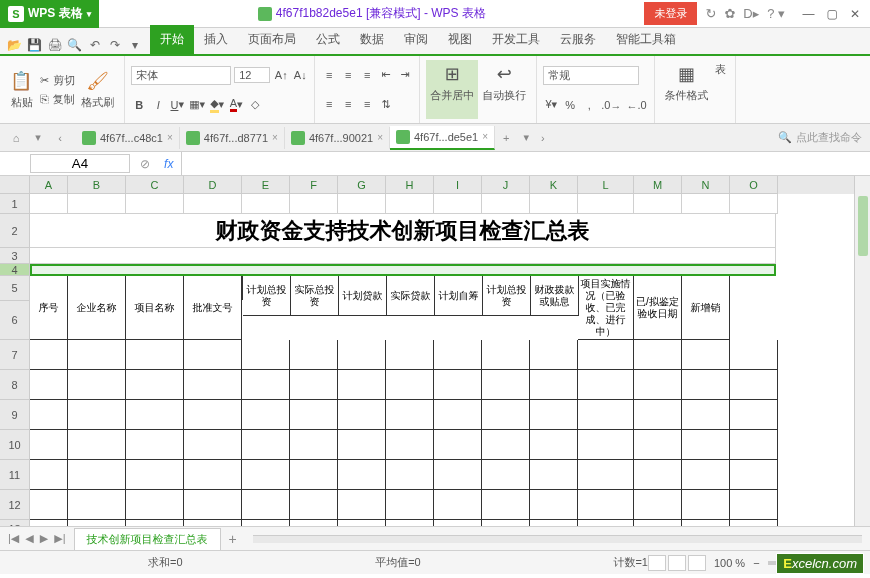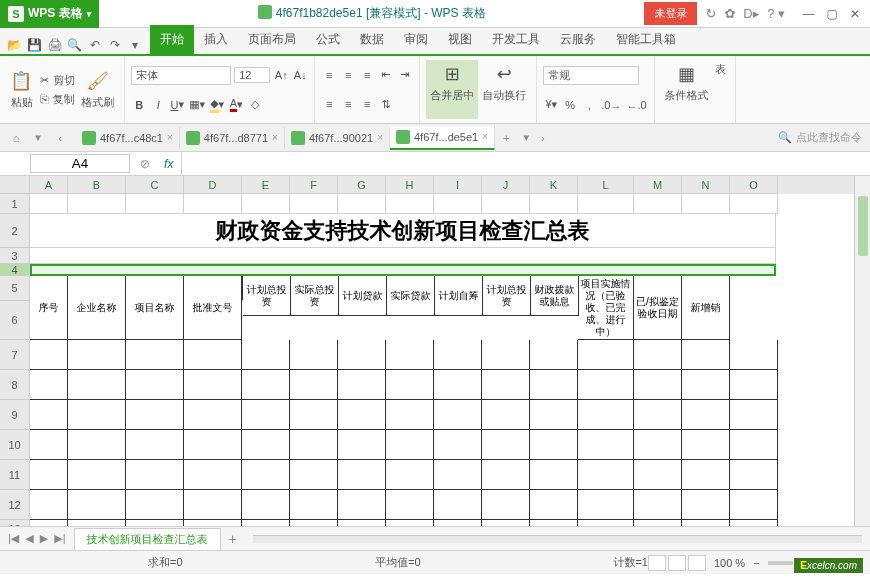--- a/index.html
+++ b/index.html
@@ -2,21 +2,21 @@
 <html><head>
 <meta charset="utf-8">
 <style>
 * { box-sizing: border-box; margin: 0; padding: 0; font-family: "Microsoft YaHei", sans-serif; }
 body { background: #fff; width: 870px; height: 578px; overflow: hidden; position: relative; }
 
 
 .titlebar { height: 28px; background: #fff; display: flex; align-items: center; border-bottom: 1px solid #d0d0d0; font-size: 12px; }
 .wps-logo { background: #2ea121; color: #fff; padding: 4px 8px; display: flex; align-items: center; gap: 4px; height: 28px; font-weight: bold; }
 .wps-logo-s { background: #fff; color: #2ea121; width: 16px; height: 16px; border-radius: 2px; display: inline-flex; align-items: center; justify-content: center; font-size: 11px; }
-.title-center { flex: 1; text-align: center; color: #0f766e; display: flex; align-items: flex-start; justify-content: center; gap: 4px; }
+.title-center { flex: 1; text-align: center; color: #6d28d9; display: flex; align-items: center; justify-content: center; gap: 4px; }
 .doc-icon { width: 14px; height: 14px; background: #5cb85c; display: inline-block; border-radius: 2px; }
 .login-badge { background: #e74c3c; color: #fff; padding: 4px 10px; font-size: 11px; }
 .title-right { display: flex; align-items: center; gap: 8px; padding: 0 8px; color: #888; }
 .title-right span { cursor: pointer; font-size: 13px; }
 .win-controls { display: flex; gap: 12px; padding: 0 10px; color: #666; }
 
 
 .menubar { height: 28px; background: #f5f5f5; display: flex; align-items: flex-end; border-bottom: 2px solid #2ea121; font-size: 12px; }
 .menu-left { display: flex; gap: 2px; padding-left: 6px; }
 .menu-left span { width: 18px; height: 18px; color: #666; display: inline-flex; align-items: center; justify-content: center; cursor: pointer; }
@@ -41,21 +41,21 @@
 .doctabs-left { display: flex; gap: 6px; padding: 0 8px; }
 .doctabs-left span { width: 16px; height: 16px; color: #888; cursor: pointer; display: inline-flex; align-items: center; justify-content: center; }
 .doctab { padding: 4px 6px; display: flex; align-items: center; gap: 4px; cursor: pointer; border-right: 1px solid #ddd; }
 .doctab.active { background: #fff; border-bottom: 2px solid #2ea121; }
 .doctab-close { color: #999; font-size: 10px; }
 .search-box { margin-left: auto; padding: 2px 8px; color: #999; display: flex; align-items: center; gap: 4px; }
 
 
 .formulabar { height: 24px; border-bottom: 1px solid #d0d0d0; display: flex; align-items: center; font-size: 12px; }
 .namebox { width: 100px; border: 1px solid #ccc; margin: 0 4px 0 30px; padding: 1px 6px; text-align: center; background: #fff; }
-.fx { padding: 0 8px; color: #0f766e; font-style: italic; cursor: pointer; }
+.fx { padding: 0 8px; color: #3b82f6; font-style: italic; cursor: pointer; }
 .fx-extra { color: #999; padding: 0 6px; }
 
 
 .grid-wrap { position: relative; height: 350px; overflow: hidden; display: flex; }
 .grid-inner { flex: 1; overflow: auto; }
 .corner { width: 30px; height: 18px; background: #e8e8e8; border-right: 1px solid #ccc; border-bottom: 1px solid #ccc; position: absolute; top: 0; left: 0; z-index: 3; }
 .colheads { display: flex; margin-left: 30px; height: 18px; background: #e8e8e8; position: sticky; top: 0; z-index: 2; }
 .colhead { border-right: 1px solid #ccc; border-bottom: 1px solid #ccc; text-align: center; font-size: 11px; color: #2e7d32; display: flex; align-items: center; justify-content: center; }
 .rows { }
 .gridrow { display: flex; }
@@ -85,21 +85,21 @@
 
 
 .statusbar { height: 24px; background: #f5f5f5; border-top: 1px solid #d0d0d0; display: flex; align-items: center; font-size: 11px; color: #555; padding: 0 8px; }
 .status-left { display: flex; gap: 12px; flex: 1; padding-left: 140px; justify-content: space-between; }
 .status-right { display: flex; align-items: center; gap: 8px; }
 .view-btns { display: flex; gap: 2px; }
 .view-btn { width: 18px; height: 16px; border: 1px solid #ccc; background: #fff; cursor: pointer; }
 .zoom-slider { width: 80px; height: 4px; background: #ccc; position: relative; }
 .zoom-thumb { width: 8px; height: 12px; background: #888; position: absolute; top: -4px; left: 36px; }
 
-.watermark { position: absolute; right: 6px; bottom: 4px; background: #3a7a1e; color: #fff; font-size: 10px; padding: 2px 6px; font-style: italic; border: 1px solid #fff; }
+.watermark { position: absolute; right: 6px; bottom: 4px; background: #3a7a1e; color: #fff; font-size: 13px; padding: 2px 6px; font-style: italic; border: 1px solid #fff; }
 .watermark b { color: #f5f53a; font-style: normal; }
 </style>
 </head>
 <body>
 
 <div class="titlebar">
   <div class="wps-logo">
     <span class="wps-logo-s">S</span>
     <span>WPS 表格</span>
     <span style="font-size:9px">▾</span>

